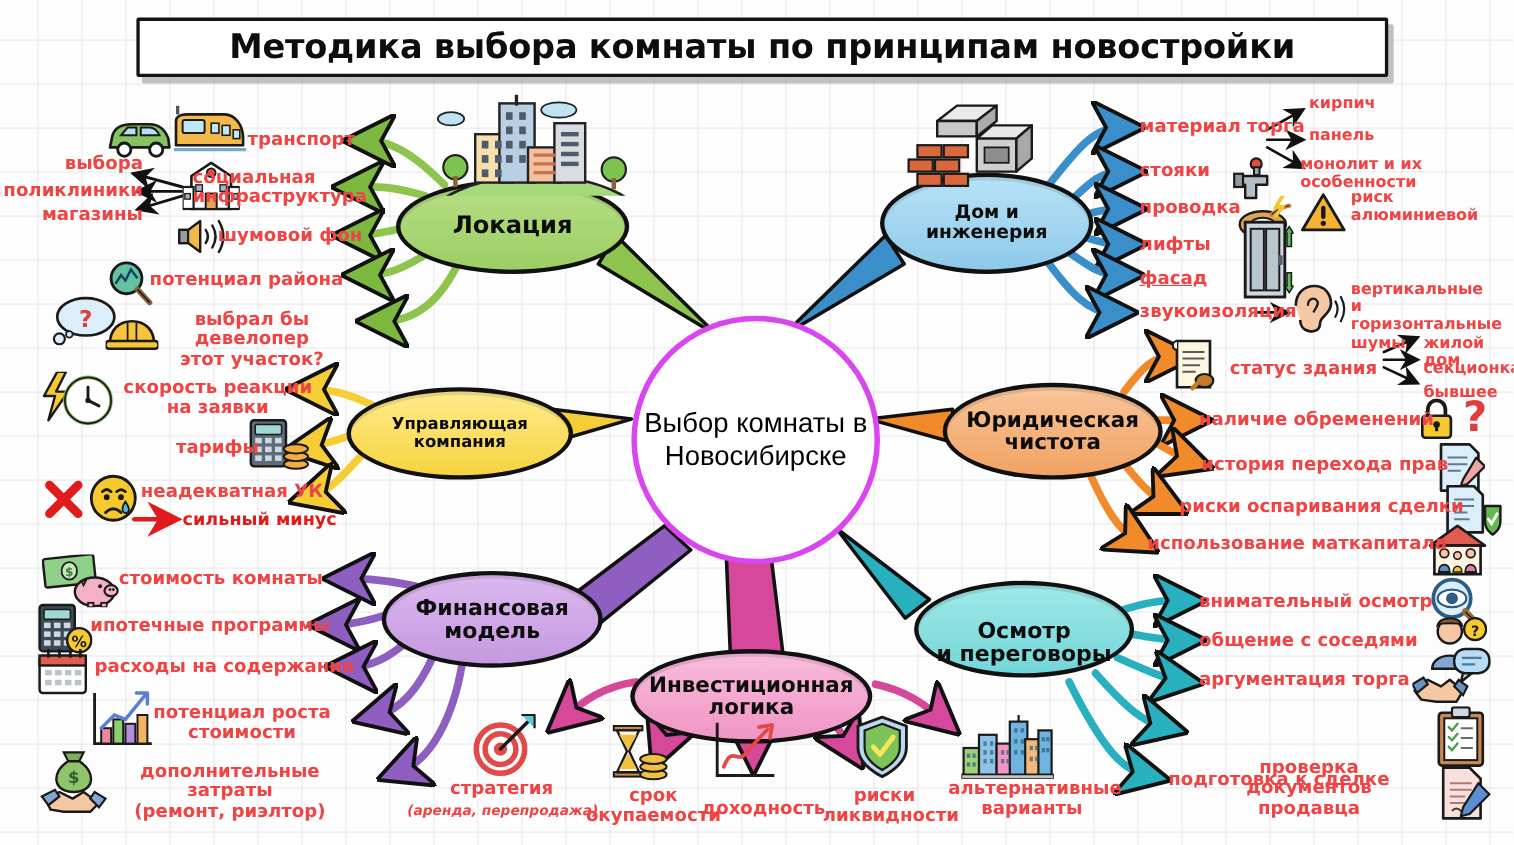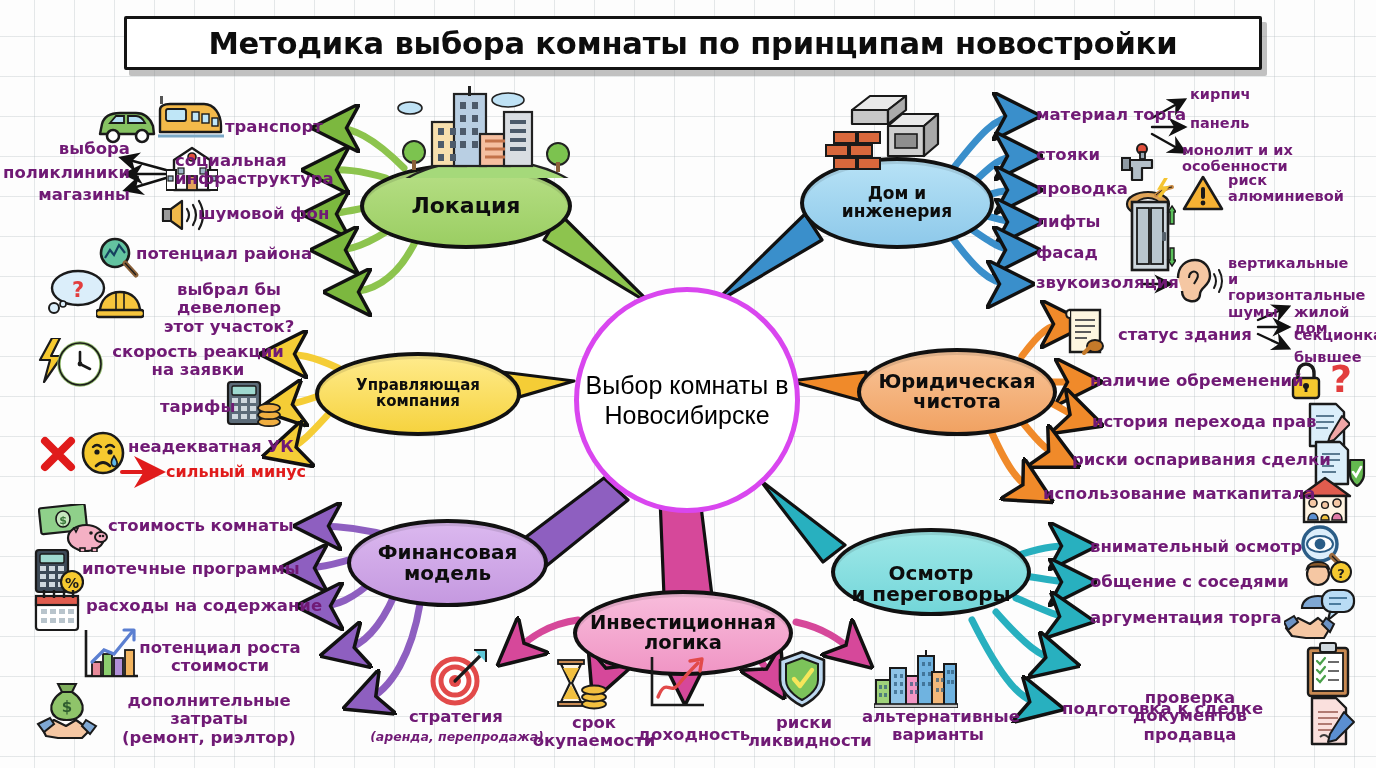--- a/index.html
+++ b/index.html
@@ -48,21 +48,21 @@
     left:574px;top:287px;width:216px;height:216px;
     background:#fff;border:5px solid #d946ef;border-radius:50%;
     z-index:26;
   }
   #center-node .lbl{font-size:25px;line-height:1.22;}
 
   
   .leaf{
     position:absolute;z-index:24;
     font-family:"DejaVu Sans","Liberation Sans",sans-serif;
-    font-weight:700;color:#701a75;line-height:1.12;white-space:pre-line;
+    font-weight:700;color:#ef4444;line-height:1.12;white-space:pre-line;
     font-size:16.5px;
   }
   .leaf.r{text-align:right;}
   .leaf.l{text-align:left;}
   .leaf.c{text-align:center;}
   .sub{font-size:14.5px;font-weight:700;}
   .tiny{font-size:12.5px;font-weight:700;font-style:italic;}
   .minus{color:#e01b1b;font-size:16px;font-weight:700;}
 
   
@@ -262,21 +262,21 @@
 
 <div class="leaf l" style="left:1036px;top:106px;">материал торга</div>
 <div class="leaf l sub" style="left:1190px;top:86px;">кирпич</div>
 <div class="leaf l sub" style="left:1190px;top:115px;">панель</div>
 <div class="leaf l sub" style="left:1182px;top:142px;">монолит и их особенности</div>
 <div class="leaf l" style="left:1036px;top:146px;">стояки</div>
 <div class="leaf l" style="left:1036px;top:180px;">проводка</div>
 <div class="leaf l sub" style="left:1228px;top:172px;">риск
 алюминиевой</div>
 <div class="leaf l" style="left:1036px;top:213px;">лифты</div>
-<div class="leaf l" style="left:1036px;top:244px;">фасад</div>
+<div class="leaf l" style="left:1036px;top:244px;text-decoration:underline;">фасад</div>
 <div class="leaf l" style="left:1036px;top:274px;">звукоизоляция</div>
 <div class="leaf l sub" style="left:1228px;top:255px;">вертикальные
 и горизонтальные
 шумы</div>
 
 <div class="leaf l" style="left:1118px;top:326px;">статус здания</div>
 <div class="leaf l sub" style="left:1294px;top:304px;">жилой дом</div>
 <div class="leaf l sub" style="left:1294px;top:327px;">секционка</div>
 <div class="leaf l sub" style="left:1294px;top:349px;">бывшее</div>
 <div class="leaf l" style="left:1090px;top:372px;">наличие обременений</div>

